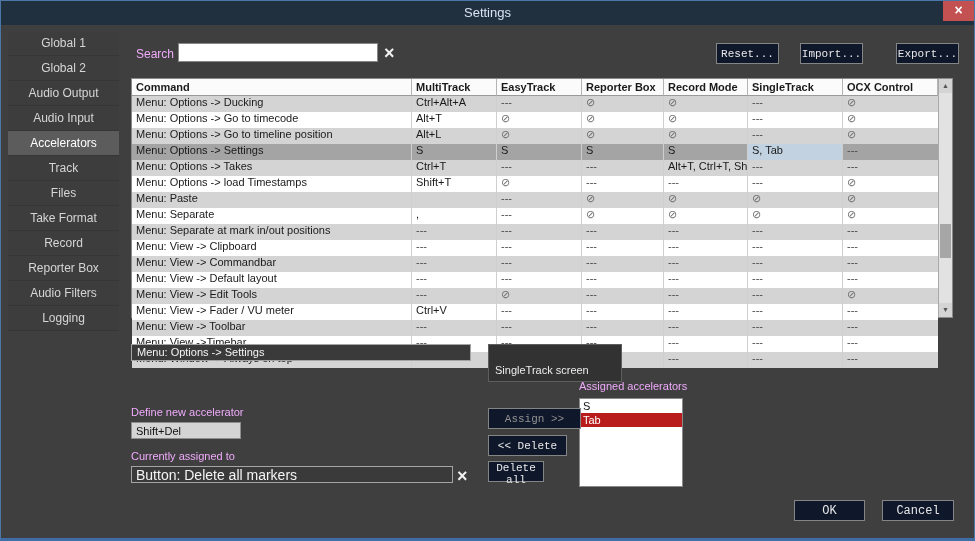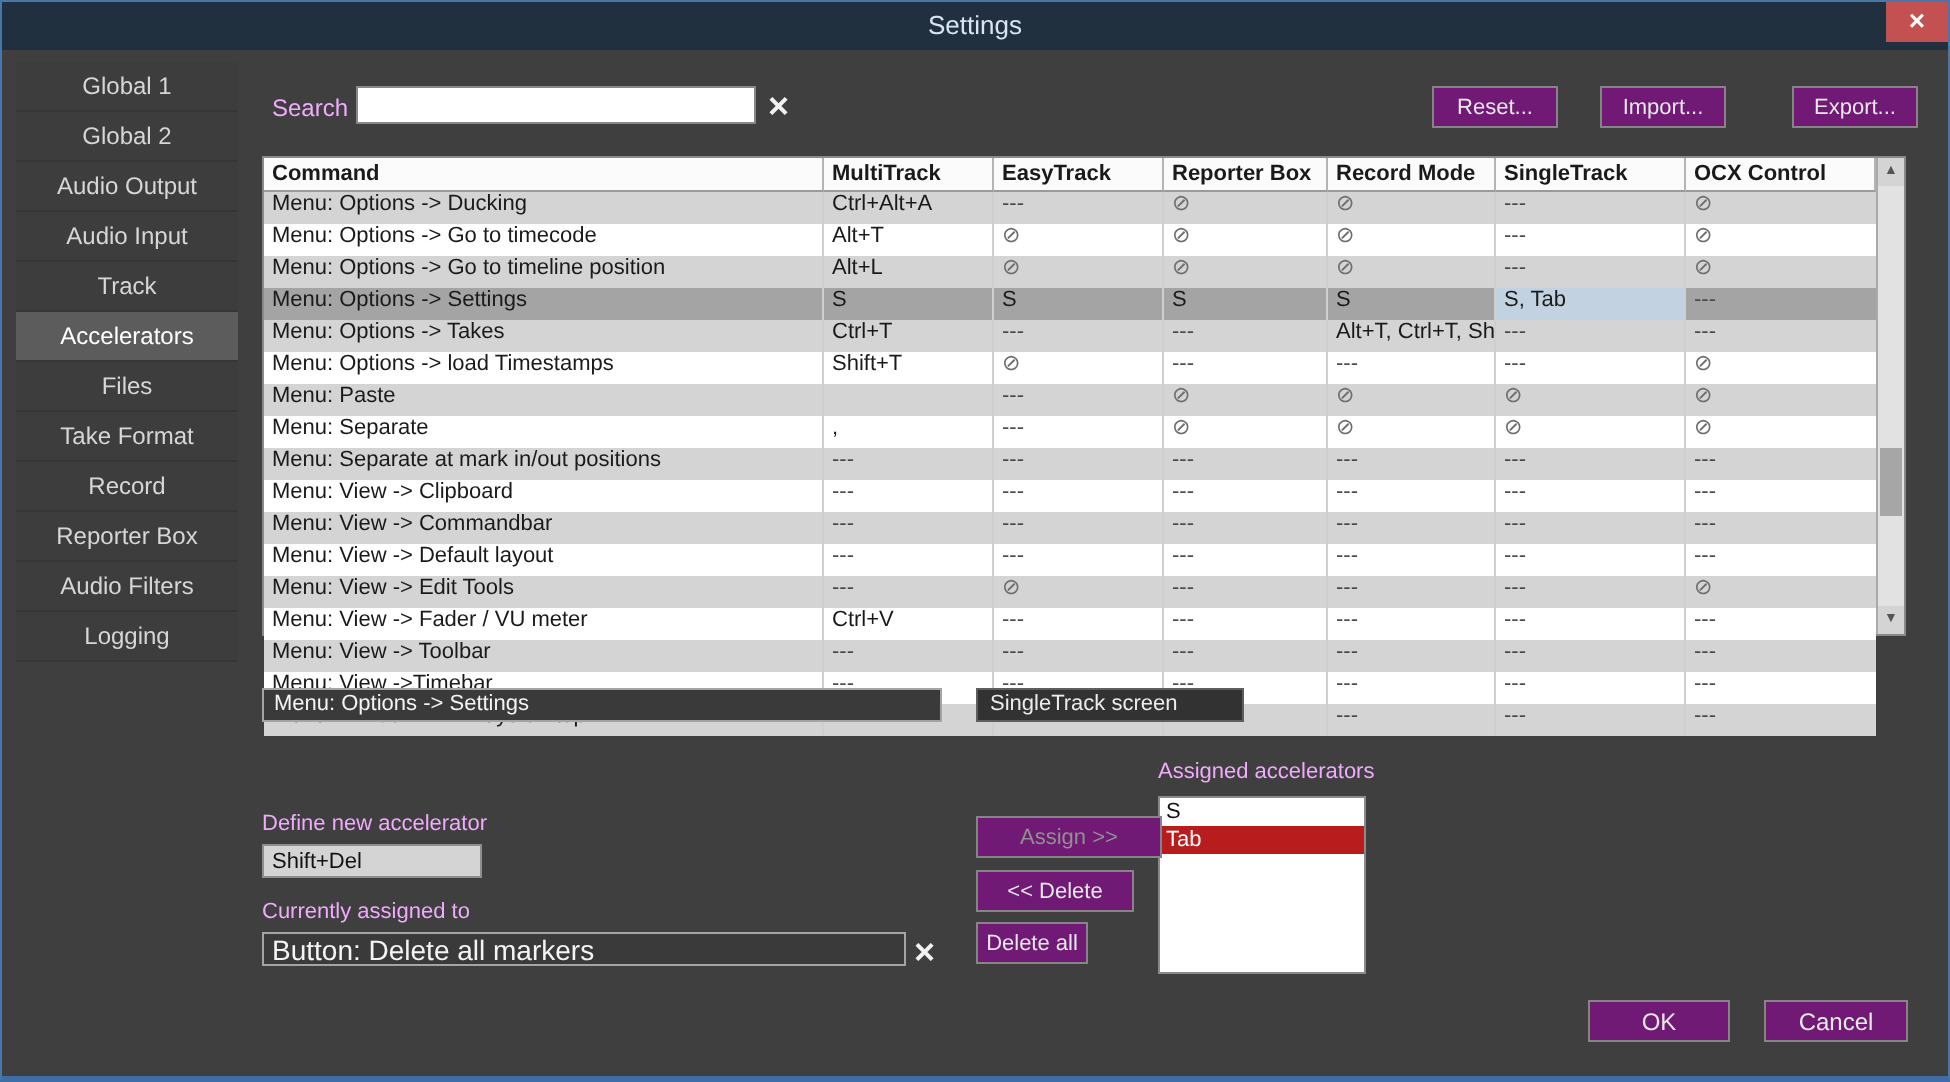--- a/index.html
+++ b/index.html
@@ -14,22 +14,22 @@
   
   .sidebar { position:absolute; left:7px; top:30px; width:111px; }
   .side-item { height:25px; line-height:25px; text-align:center; color:#d6d6d6; font-size:12px;
                background:#3d3d3d; border-bottom:1px solid #363636; cursor:pointer; }
   .side-item.sel { background:#5c5c5c; color:#ffffff; }
   
   .lbl { position:absolute; color:#f0abfc; font-size:12px; }
   .search-input { position:absolute; left:177px; top:42px; width:200px; height:19px;
                   background:#fff; border:1px solid #888; font-size:11px; padding:0 4px; }
   .xicon { position:absolute; color:#f2f2f2; font-size:18px; font-weight:bold; line-height:18px; cursor:pointer; }
-  .btn { position:absolute; background:#701a75; border:1px solid #858585; color:#e8e8e8;
-         font-size:11px; text-align:center; cursor:pointer; font-family:Liberation Sans, sans-serif; }
+  .btn { position:absolute; background:#0f172a; border:1px solid #858585; color:#e8e8e8;
+         font-size:11px; text-align:center; cursor:pointer; font-family:Liberation Mono, monospace; }
   .btn.disabled { color:#909090; }
   
   .table { position:absolute; left:130px; top:77px; width:822px; height:240px;
            background:#be185d; border:1px solid #8a8a8a; }
   .thead { display:flex; height:17px; background:#fbfbfb; width:806px; }
   .thead .tcell { font-weight:bold; border-bottom:1px solid #9a9a9a; border-right:1px solid #b4b4b4;
                   line-height:16px; }
   .tbody { width:806px; }
   .trow { display:flex; height:16px; background:#fff; cursor:default; }
   .trow.alt { background:#d4d4d4; }
@@ -44,21 +44,21 @@
   .vscroll { position:absolute; top:0; right:0; width:14px; height:238px; background:#e2e2e2;
              border-left:1px solid #aaa; }
   .varrow { position:absolute; left:0; width:13px; height:14px; background:#d4d4d4; color:#555;
             font-size:7px; text-align:center; line-height:14px; cursor:pointer; }
   .varrow.up { top:0; } .varrow.down { bottom:0; }
   .vthumb { position:absolute; left:1px; width:11px; top:145px; height:34px; background:#a6a6a6; cursor:grab; }
   
   .dark-field { position:absolute; background:#3a3a3a; border:1px solid #a4a4a4; color:#f4f4f4;
                 font-size:11px; line-height:15px; padding:0 5px; overflow:hidden; white-space:nowrap; }
   .ctx-box { position:absolute; background:#323232; border:1px solid #5e5e5e; color:#ececec;
-             font-size:11px; line-height:15px; padding:0 6px; }
+             font-size:11px; line-height:15px; padding:18px 6px; }
   .light-input { position:absolute; background:#d4d4d4; border:1px solid #8e8e8e; color:#111;
                  font-size:11px; padding:0 4px; font-family:"Liberation Sans", sans-serif; }
   .dark-input { position:absolute; background:#3a3a3a; border:1px solid #a4a4a4; color:#f4f4f4;
                 font-size:14px; padding:0 4px; font-family:"Liberation Sans", sans-serif; }
   .accel-list { position:absolute; left:578px; top:397px; width:104px; height:89px;
                 background:#fff; border:1px solid #8a8a8a; overflow:hidden; }
   .accel-item { height:14px; line-height:14px; font-size:11px; color:#111; padding-left:3px; cursor:pointer; }
   .accel-item.sel { background:#b91c1c; color:#fff; }
 </style>
 </head>
@@ -71,22 +71,22 @@
     <div class="close-btn">
       <span>×</span>
     </div>
   </div>
 
   <div class="sidebar" id="sidebar">
       <div class="side-item">Global 1</div>
       <div class="side-item">Global 2</div>
       <div class="side-item">Audio Output</div>
       <div class="side-item">Audio Input</div>
+      <div class="side-item sel">Accelerators</div>
       <div class="side-item">Track</div>
-      <div class="side-item sel">Accelerators</div>
       <div class="side-item">Files</div>
       <div class="side-item">Take Format</div>
       <div class="side-item">Record</div>
       <div class="side-item">Reporter Box</div>
       <div class="side-item">Audio Filters</div>
       <div class="side-item">Logging</div>
     </div>
 
   <div class="lbl" style="left:135px; top:46px;">Search</div>
   <input class="search-input" value="" style="">

